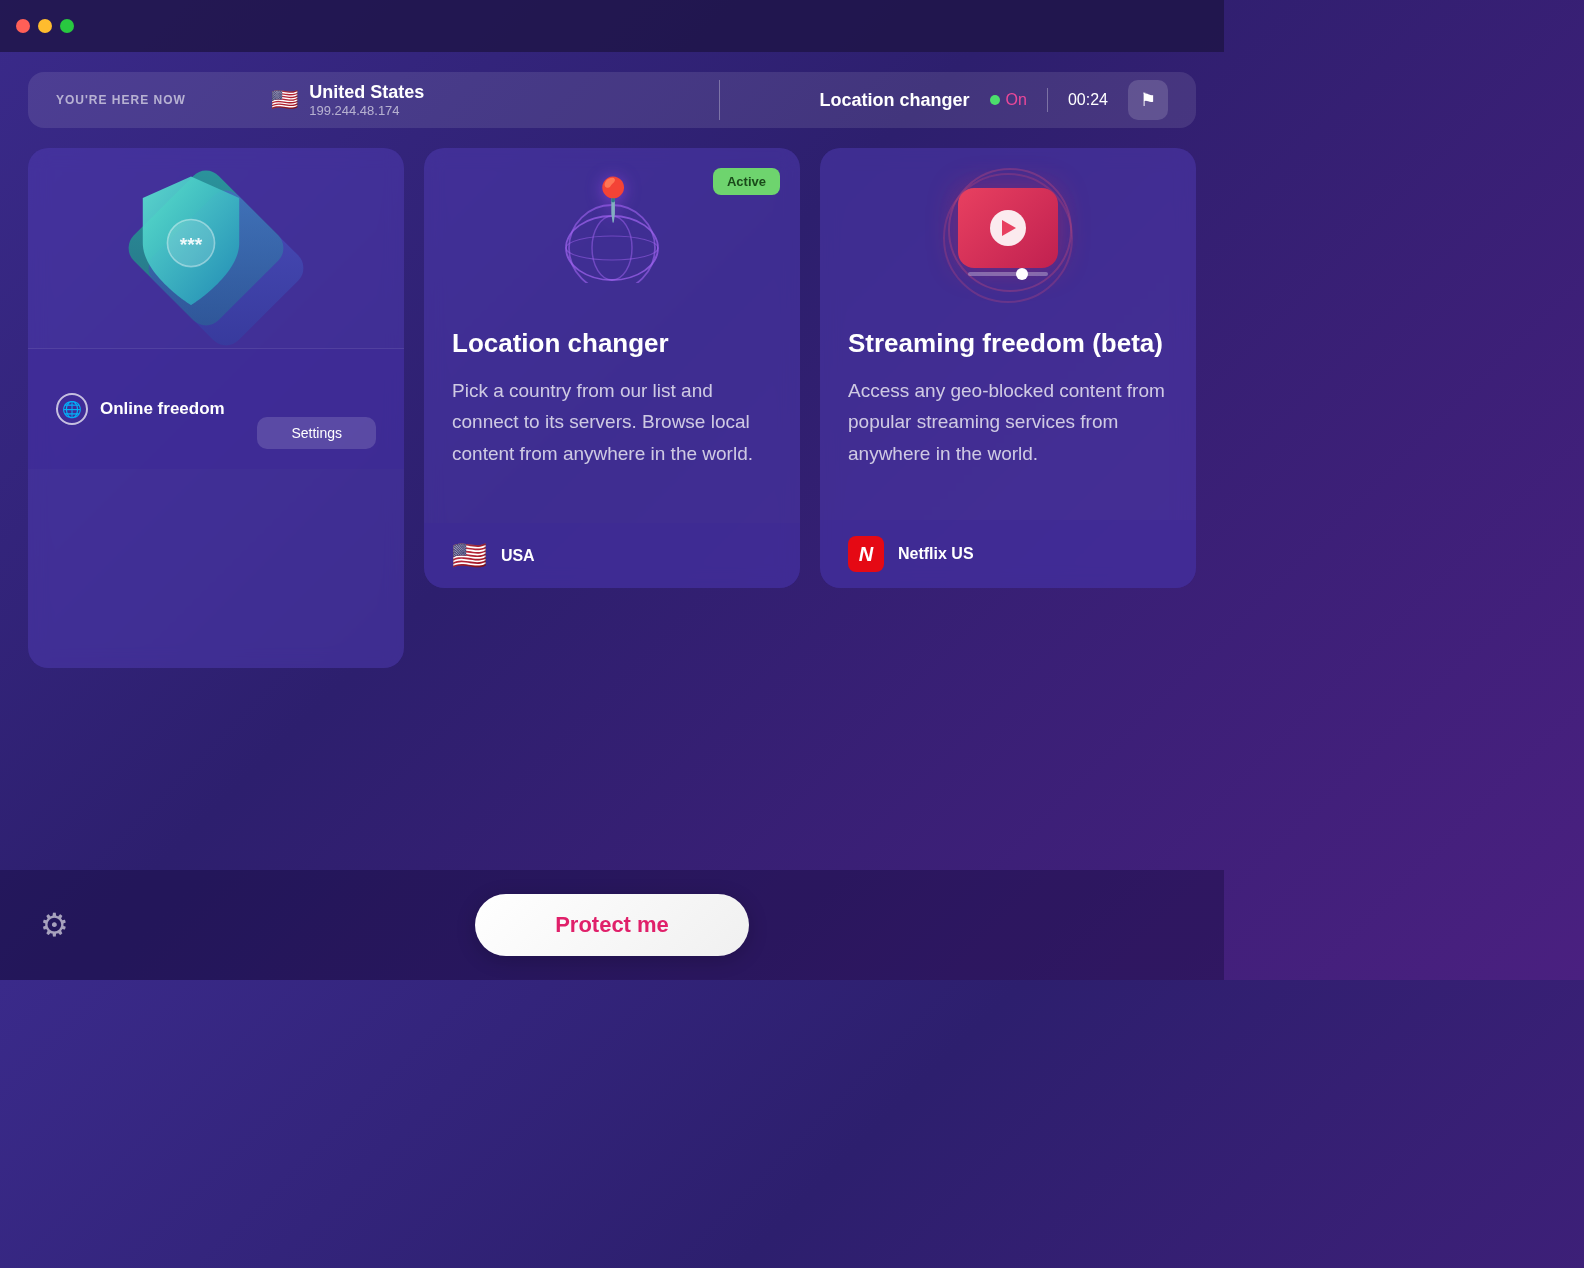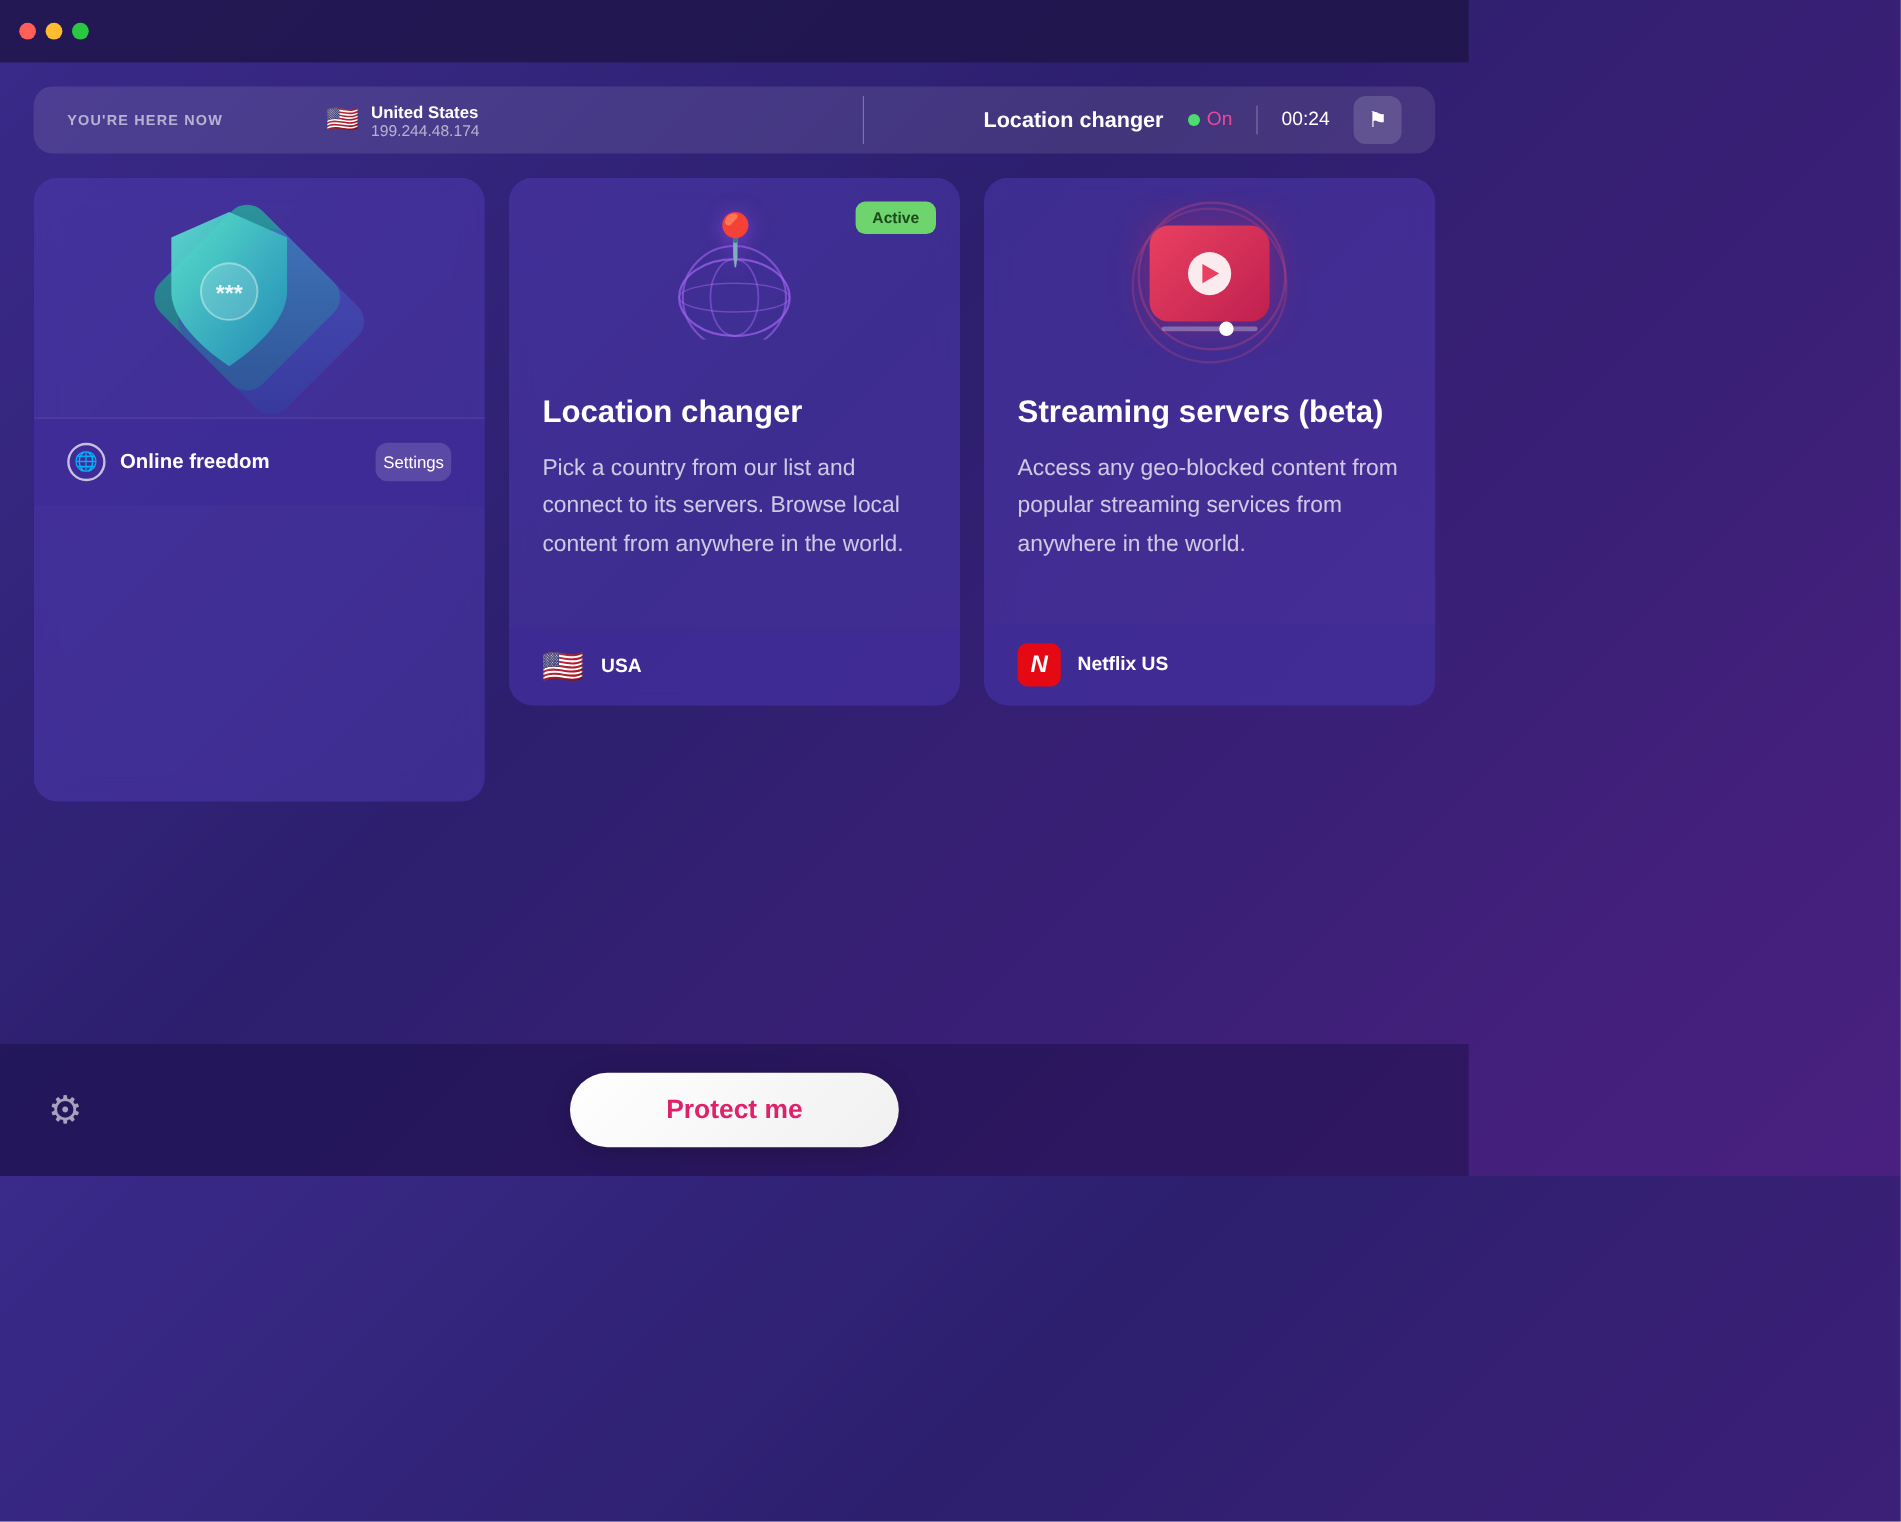--- a/index.html
+++ b/index.html
@@ -56,21 +56,21 @@
       align-items: center;
       gap: 10px;
     }
     .flag-emoji { font-size: 22px; }
     .status-country {
       display: flex;
       flex-direction: column;
     }
     .country-name {
       color: #fff;
-      font-size: 14px;
+      font-size: 18px;
       font-weight: 700;
     }
     .country-ip {
       color: rgba(255,255,255,0.6);
       font-size: 13px;
     }
     .status-divider {
       width: 1px;
       height: 40px;
       background: rgba(255,255,255,0.3);
@@ -225,23 +225,24 @@
       font-size: 17px;
       font-weight: 600;
       color: #fff;
     }
     .settings-btn {
       background: rgba(255,255,255,0.15);
       border: none;
       border-radius: 10px;
       color: #fff;
       font-size: 14px;
-      padding: 8px 6px;
+      padding: 8px 34px;
       cursor: pointer;
       font-weight: 500;
+      margin-top: 48px;
     }
 
     
     .card-location {
       min-height: 440px;
       display: flex;
       flex-direction: column;
     }
     .card-icon-area {
       display: flex;
@@ -493,21 +494,21 @@
           <div class="play-btn">
             <div class="play-triangle"></div>
           </div>
           <div class="video-slider">
             <div class="video-slider-thumb"></div>
           </div>
         </div>
       </div>
     </div>
     <div class="card-content">
-      <div class="card-title">Streaming servers (beta)</div>
+      <div class="card-title">Streaming freedom (beta)</div>
       <div class="card-desc">Access any geo-blocked content from popular streaming services from anywhere in the world.</div>
     </div>
     <div class="card-content-footer">
       <div class="netflix-badge">N</div>
       <span class="country-footer-name">Netflix US</span>
     </div>
   </div>
 
 </div>
 

